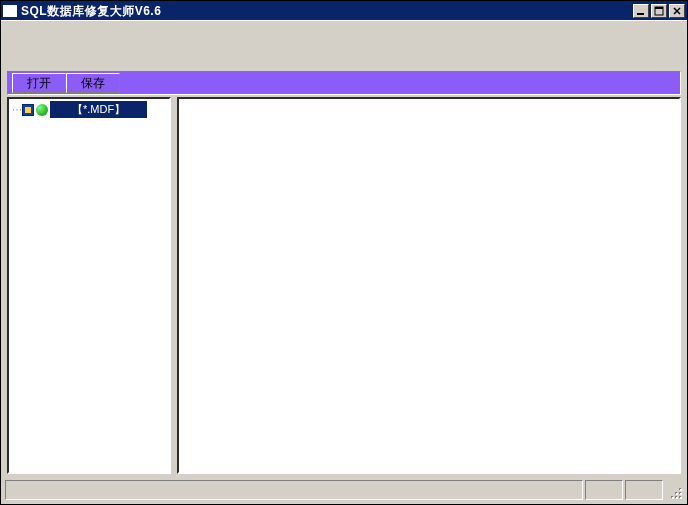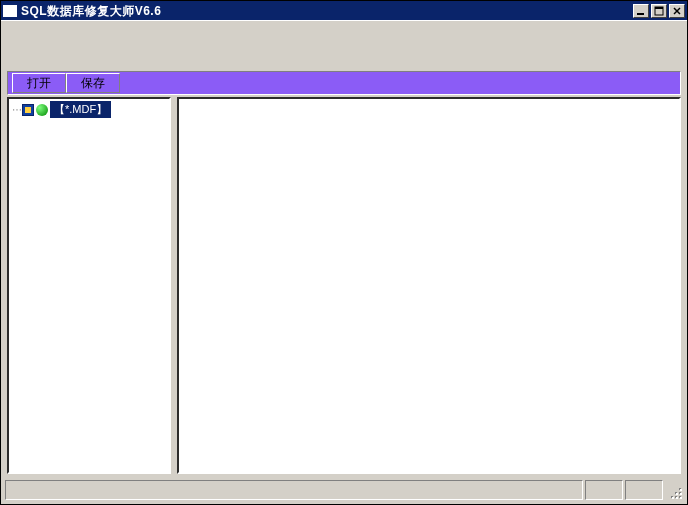--- a/index.html
+++ b/index.html
@@ -115,21 +115,21 @@
   .tree-icon.yellow::after {
     content: ""; width: 6px; height: 6px; background: #ffd040;
   }
   .tree-icon.green {
     border-radius: 50%;
     background: radial-gradient(circle at 30% 30%, #7fff7f, #008800);
   }
   .tree-label {
     background: #0a246a;
     color: #fff;
-    padding: 1px 4px;
+    padding: 1px 22px;
     font-size: 11px;
     white-space: nowrap;
   }
 
   
   .statusbar {
     position: absolute;
     left: 4px; right: 4px; bottom: 4px;
     height: 20px;
     display: flex;

